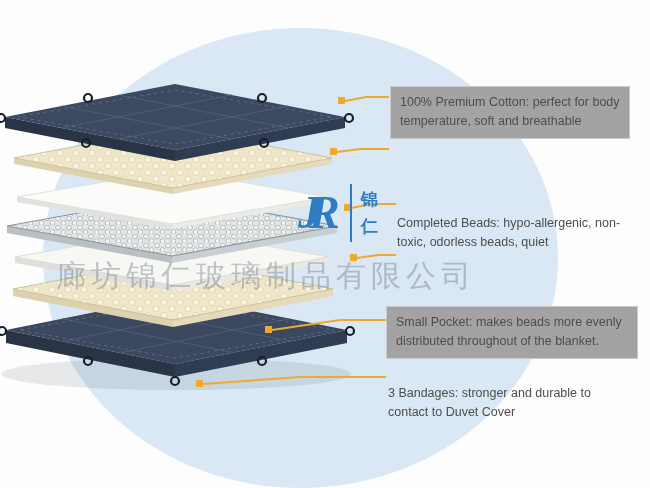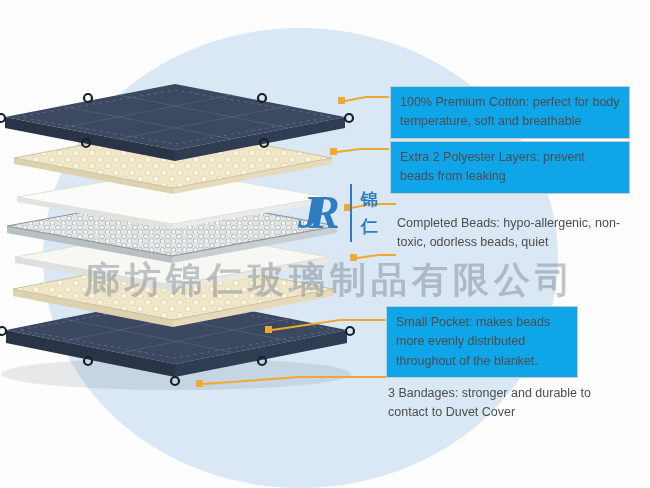--- a/index.html
+++ b/index.html
@@ -3,30 +3,30 @@
 <meta charset="utf-8">
 <style>
   * { margin:0; padding:0; box-sizing:border-box; }
   html,body { background:#ffffff; }
   body { font-family:"Liberation Sans", sans-serif; }
   .stage { position:relative; width:650px; height:488px; background:#fdfdfd; overflow:hidden; }
   .bg-circle { position:absolute; left:43px; top:28px; width:515px; height:460px;
                border-radius:50%; background:#d9e8f4; }
   .diagram-svg { position:absolute; left:0; top:0; width:650px; height:488px; }
   .callout { position:absolute; font-size:12.5px; line-height:1.55; color:#4d4d4d; }
-  .callout.boxed { background:#0ea5e9; border:1px solid #c9c9c9; padding:6px 9px; }
+  .callout.boxed { background:#a3a3a3; border:1px solid #c9c9c9; padding:6px 9px; }
   .callout.plain { padding:20px 0; }
   .wm-logo { position:absolute; left:298px; top:184px; display:flex; align-items:center; }
   .wm-j, .wm-r { font-family:"Liberation Serif", serif; font-style:italic; font-weight:bold;
                  color:#2e7cc2; font-size:46px; line-height:1; }
   .wm-r { margin-left:-12px; }
   .wm-vline { width:2px; height:58px; background:#2e7cc2; margin:0 9px 0 10px; }
   .wm-cn { display:flex; flex-direction:column; color:#2e7cc2; font-size:17px;
            line-height:1.6; font-weight:bold; }
-  .wm-company { position:absolute; left:84px; top:256px; font-size:36px; font-weight:bold;
+  .wm-company { position:absolute; left:56px; top:256px; font-size:30px; font-weight:normal;
                 letter-spacing:5px; color:rgba(125,135,146,0.48); white-space:nowrap; }
 </style>
 </head>
 <body>
 
 <div class="stage">
 
   <div class="bg-circle"></div>
 
   <svg class="diagram-svg" viewBox="0 0 650 488">
@@ -140,18 +140,17 @@
     <span class="wm-vline"></span>
     <span class="wm-cn">
       <span>锦</span>
       <span>仁</span>
     </span>
   </div>
 
   <div class="wm-company">廊坊锦仁玻璃制品有限公司</div>
 
   <div class="callout boxed" style="left:390px; top:86px;  width:240px;">100% Premium Cotton: perfect for body temperature, soft and breathable</div>
-  <div class="callout boxed" style="left:390px; top:141px; width:240px;">Extra 2 Polyester Layers: prevent beads from leaking</div>
   <div class="callout plain" style="left:397px; top:194px; width:230px;">Completed Beads: hypo-allergenic, non-toxic, odorless beads, quiet</div>
-  <div class="callout boxed" style="left:386px; top:306px; width:192px;">Small Pocket: makes beads more evenly distributed throughout of the blanket.</div>
+  <div class="callout boxed" style="left:386px; top:306px; width:252px;">Small Pocket: makes beads more evenly distributed throughout of the blanket.</div>
   <div class="callout plain" style="left:388px; top:364px; width:238px;">3 Bandages: stronger and durable to contact to Duvet Cover</div>
 
 </div>
 
 </body></html>

